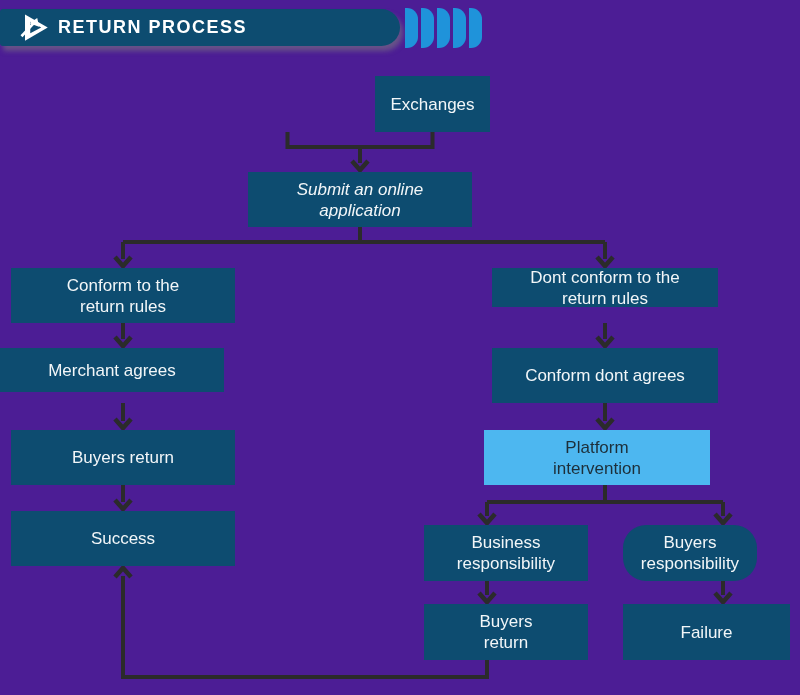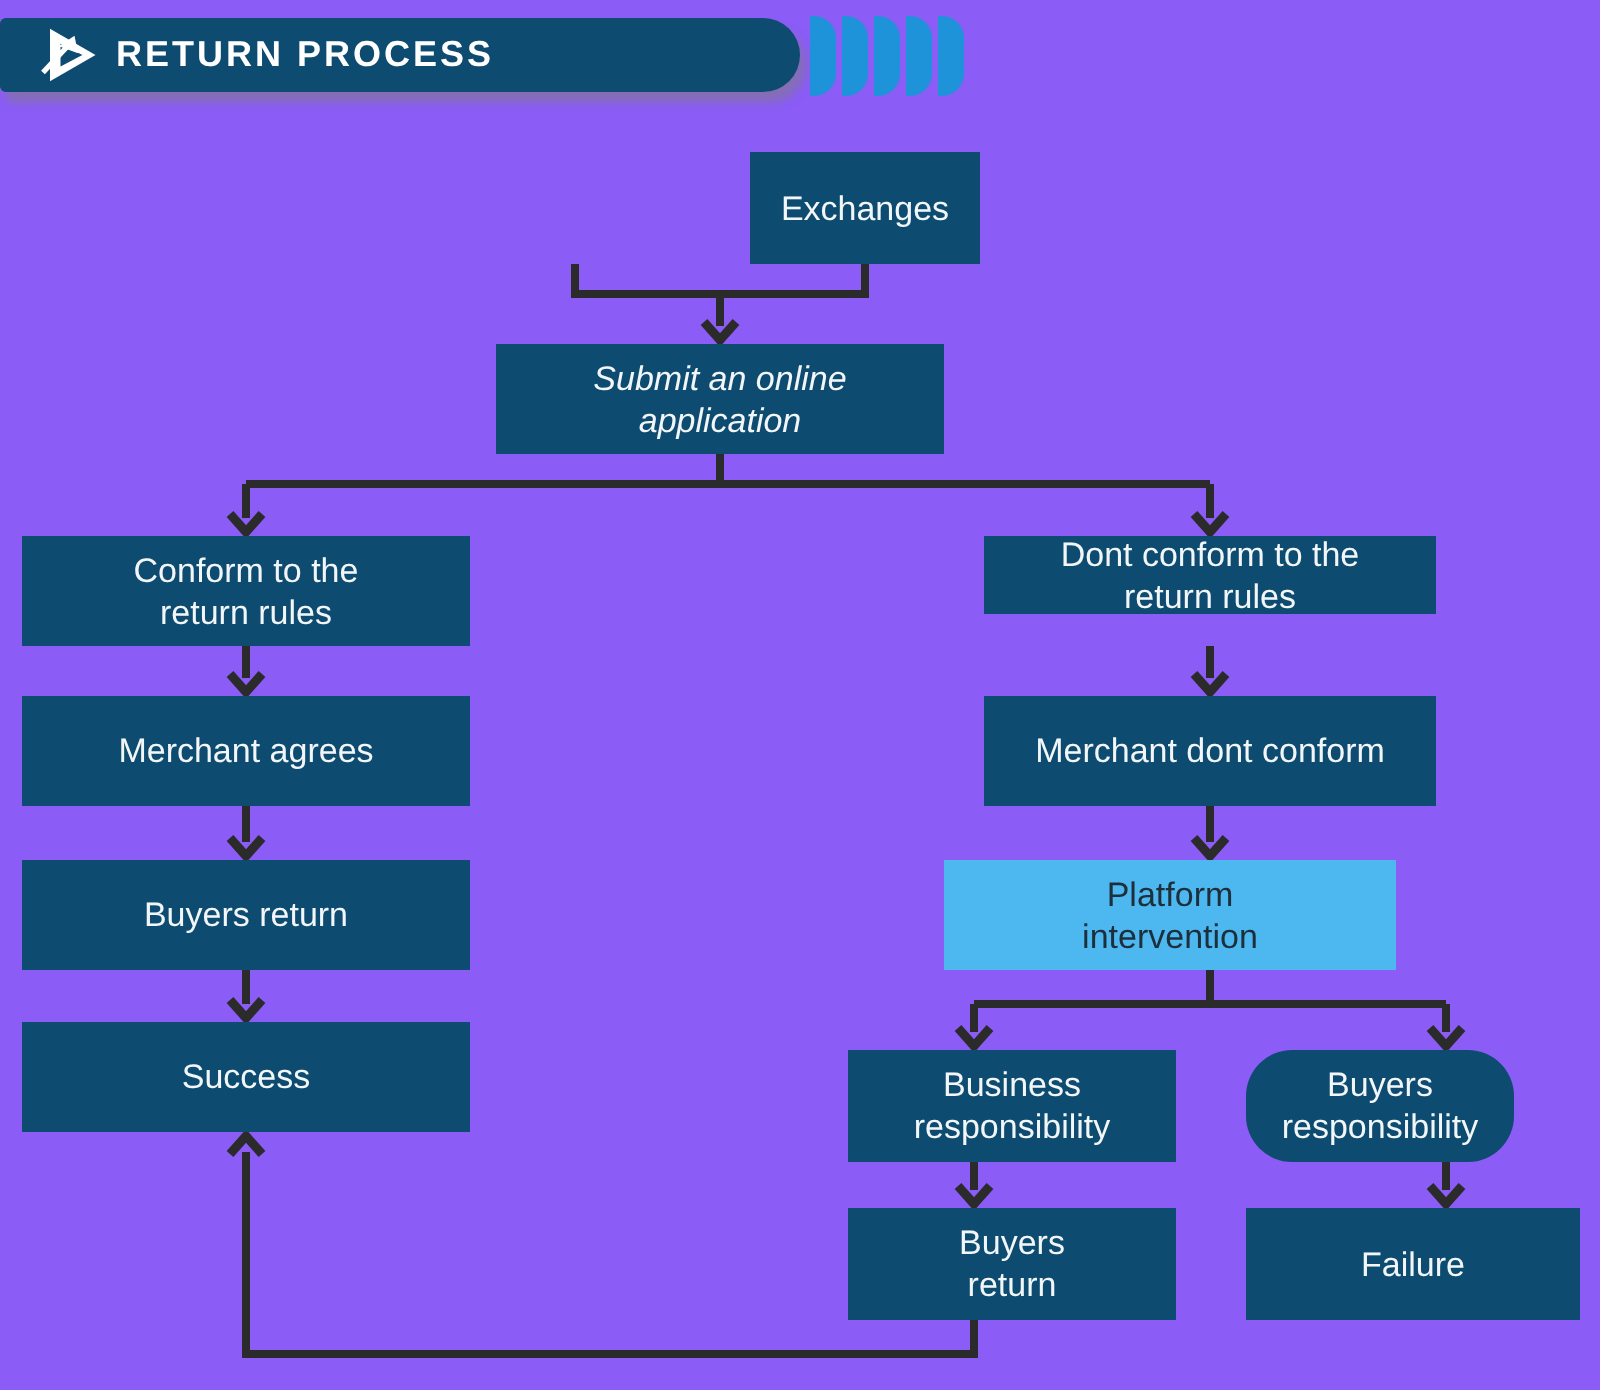--- a/index.html
+++ b/index.html
@@ -1,17 +1,17 @@
 <!DOCTYPE html>
 <html><head>
 <meta charset="utf-8">
 <style>
   html,body{margin:0;padding:0;background:#ffffff;}
   .stage{
-    position:relative;width:800px;height:695px;background:#8b5cf6;overflow:hidden;
+    position:relative;width:800px;height:695px;background:#4c1d95;overflow:hidden;
     font-family:"Liberation Sans","DejaVu Sans",sans-serif;
   }
   
   .banner{
     position:absolute;left:0;top:9px;width:400px;height:37px;
     background:#0d4c70;border-radius:3px 19px 19px 3px;
     box-shadow:3px 5px 5px rgba(125,125,125,.55);
     display:flex;align-items:center;
   }
   .logo{position:absolute;left:18px;top:1px;width:35px;height:35px;}
@@ -32,26 +32,26 @@
     font-size:17px;line-height:21px;
   }
   .node .txt{display:block;}
   .node.hl{background:#4db7f0;color:#1d2f3a;}
   .w170{max-width:170px;} .w165{max-width:165px;} .w150{max-width:150px;}
   .w130{max-width:130px;} .w120{max-width:120px;} .w80{max-width:80px;}
   .n-return{left:230px;top:76px;width:115px;height:56px;}
   .n-exchanges{left:375px;top:76px;width:115px;height:56px;}
   .n-submit{left:248px;top:172px;width:224px;height:55px;font-style:italic;}
   .n-conform{left:11px;top:268px;width:224px;height:55px;}
-  .n-magree{left:11px;top:348px;width:224px;height:55px;}
+  .n-magree{left:0;top:348px;width:224px;height:44px;}
   .n-breturn-l{left:11px;top:430px;width:224px;height:55px;}
   .n-success{left:11px;top:511px;width:224px;height:55px;}
   .n-dontconform{left:492px;top:268px;width:226px;height:39px;}
   .n-mdont{left:492px;top:348px;width:226px;height:55px;}
-  .n-platform{left:472px;top:430px;width:226px;height:55px;}
+  .n-platform{left:484px;top:430px;width:226px;height:55px;}
   .n-busresp{left:424px;top:525px;width:164px;height:56px;}
   .n-buyresp{left:623px;top:525px;width:134px;height:56px;border-radius:23px;}
   .n-breturn-b{left:424px;top:604px;width:164px;height:56px;}
   .n-failure{left:623px;top:604px;width:167px;height:56px;}
 </style>
 </head>
 <body>
 
 <div class="stage">
 
@@ -125,21 +125,21 @@
   <div class="node n-breturn-l">
     <span class="txt">Buyers return</span>
   </div>
   <div class="node n-success">
     <span class="txt">Success</span>
   </div>
   <div class="node n-dontconform">
     <span class="txt w165">Dont conform to the return rules</span>
   </div>
   <div class="node n-mdont">
-    <span class="txt">Merchant dont conform</span>
+    <span class="txt">Conform dont agrees</span>
   </div>
   <div class="node hl n-platform">
     <span class="txt w120">Platform intervention</span>
   </div>
   <div class="node n-busresp">
     <span class="txt w130">Business responsibility</span>
   </div>
   <div class="node n-buyresp">
     <span class="txt w130">Buyers responsibility</span>
   </div>

